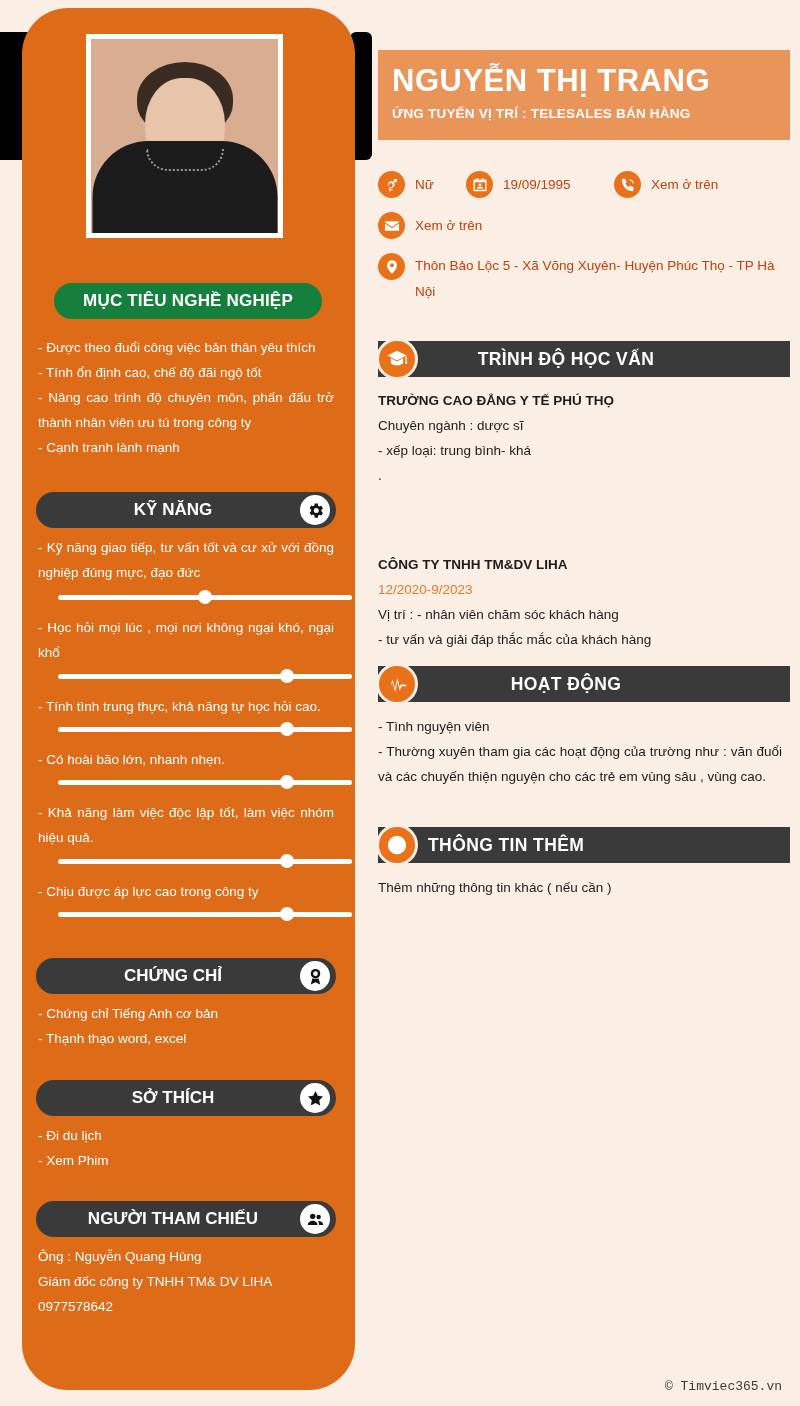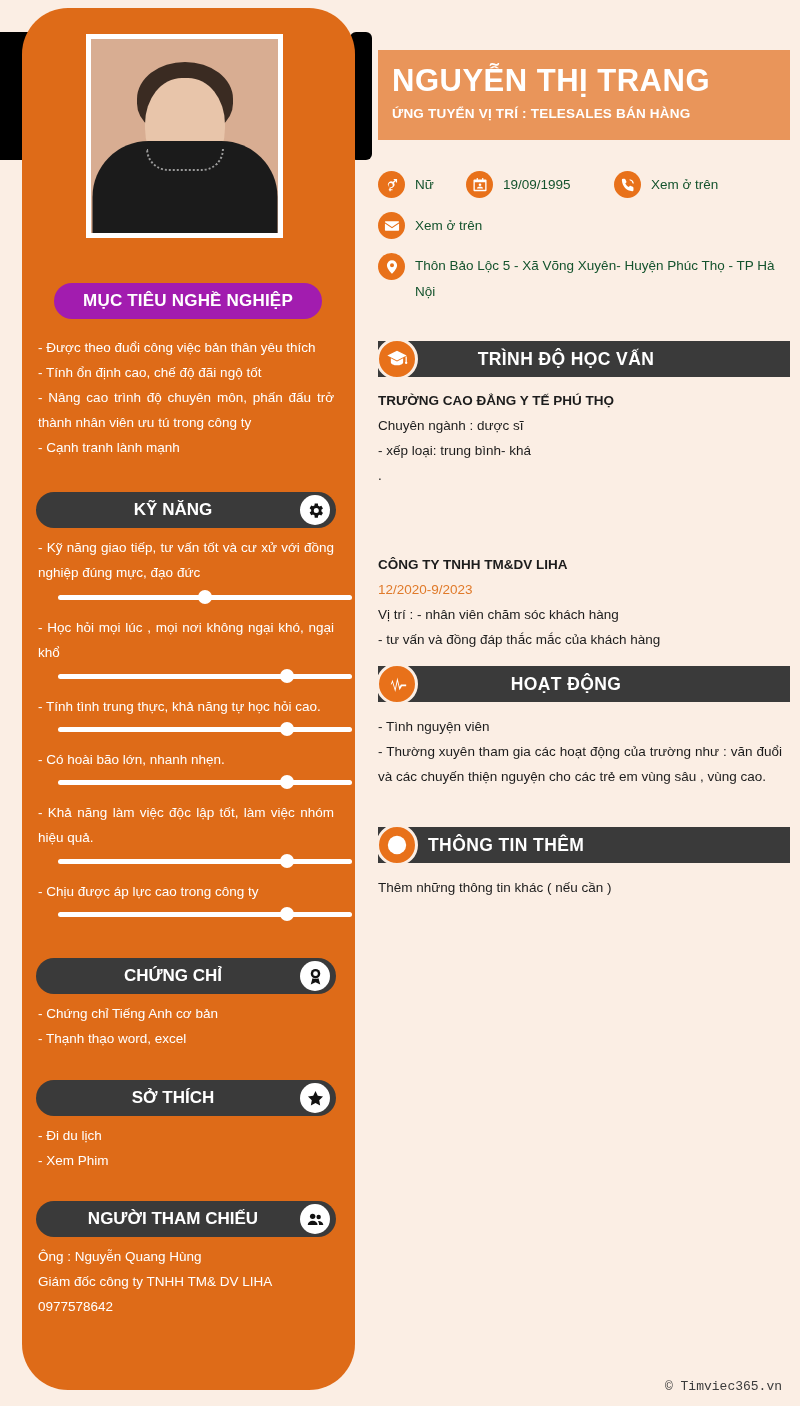--- a/index.html
+++ b/index.html
@@ -58,21 +58,21 @@
   }
   .photo .collar {
     position: absolute; left: 50%; bottom: 62px; transform: translateX(-50%);
     width: 78px; height: 22px; border: 2px dotted #9a9a9a;
     border-top: none; border-radius: 0 0 40px 40px;
   }
 
   
   .pill-title {
     position: absolute; left: 32px; width: 268px; height: 36px;
-    background: #a21caf; border-radius: 18px;
+    background: #15803d; border-radius: 18px;
     color: #fff; font-weight: bold; font-size: 17px;
     display: flex; align-items: center; justify-content: center;
     letter-spacing: .2px;
   }
 
   
   .lhead {
     position: absolute; left: 14px; width: 300px; height: 36px;
     background: #3a3a3a; border-radius: 18px;
     display: flex; align-items: center; z-index: 3;
@@ -123,21 +123,21 @@
     margin-top: 4px;
   }
 
   .contact-row { position: absolute; display: flex; align-items: flex-start; }
   .cicon {
     width: 27px; height: 27px; border-radius: 50%; background: #e8711a;
     display: flex; align-items: center; justify-content: center;
     flex: 0 0 27px;
   }
   .cicon svg { width: 16px; height: 16px; fill: #fff; }
-  .ctext { color: #14532d; font-size: 13.5px; line-height: 27px; margin-left: 10px; }
+  .ctext { color: #c2410c; font-size: 13.5px; line-height: 27px; margin-left: 10px; }
 
   
   .rhead {
     position: absolute; height: 36px; background: #3a3a3a;
     display: flex; align-items: center;
   }
   .rhead .rh-text {
     color: #fff; font-weight: bold; font-size: 17.5px; letter-spacing: .4px;
   }
   .rhead.center .rh-text { flex: 1; text-align: center; padding-right: 36px; }
@@ -351,21 +351,21 @@
     <p class="b">TRƯỜNG CAO ĐẲNG Y TẾ PHÚ THỌ</p>
     <p>Chuyên ngành : dược sĩ</p>
     <p>- xếp loại: trung bình- khá</p>
     <p>.</p>
   </div>
 
   <div class="rtext" style="left:378px; top:552px; width:404px">
     <p class="b">CÔNG TY TNHH TM&amp;DV LIHA</p>
     <p class="date">12/2020-9/2023</p>
     <p>Vị trí : - nhân viên chăm sóc khách hàng</p>
-    <p>- tư vấn và đồng đáp thắc mắc của khách hàng</p>
+    <p>- tư vấn và giải đáp thắc mắc của khách hàng</p>
   </div>
 
   <div class="rhead center" style="left:378px; top:666px; width:412px">
     <span class="rh-icon">
       <svg viewBox="0 0 24 24">
           <path d="M2 12.6h3.2l1.9-5.2 2.8 9.4 2.5-12 2.4 10.2 1.5-2.4H22v1.8h-4.6l-2.7 4.4-2.2-9.3-2.4 11.3-3.1-10.4-1 2.2H2z"></path>
         </svg>
     </span>
     <span class="rh-text">HOẠT ĐỘNG</span>
   </div>

